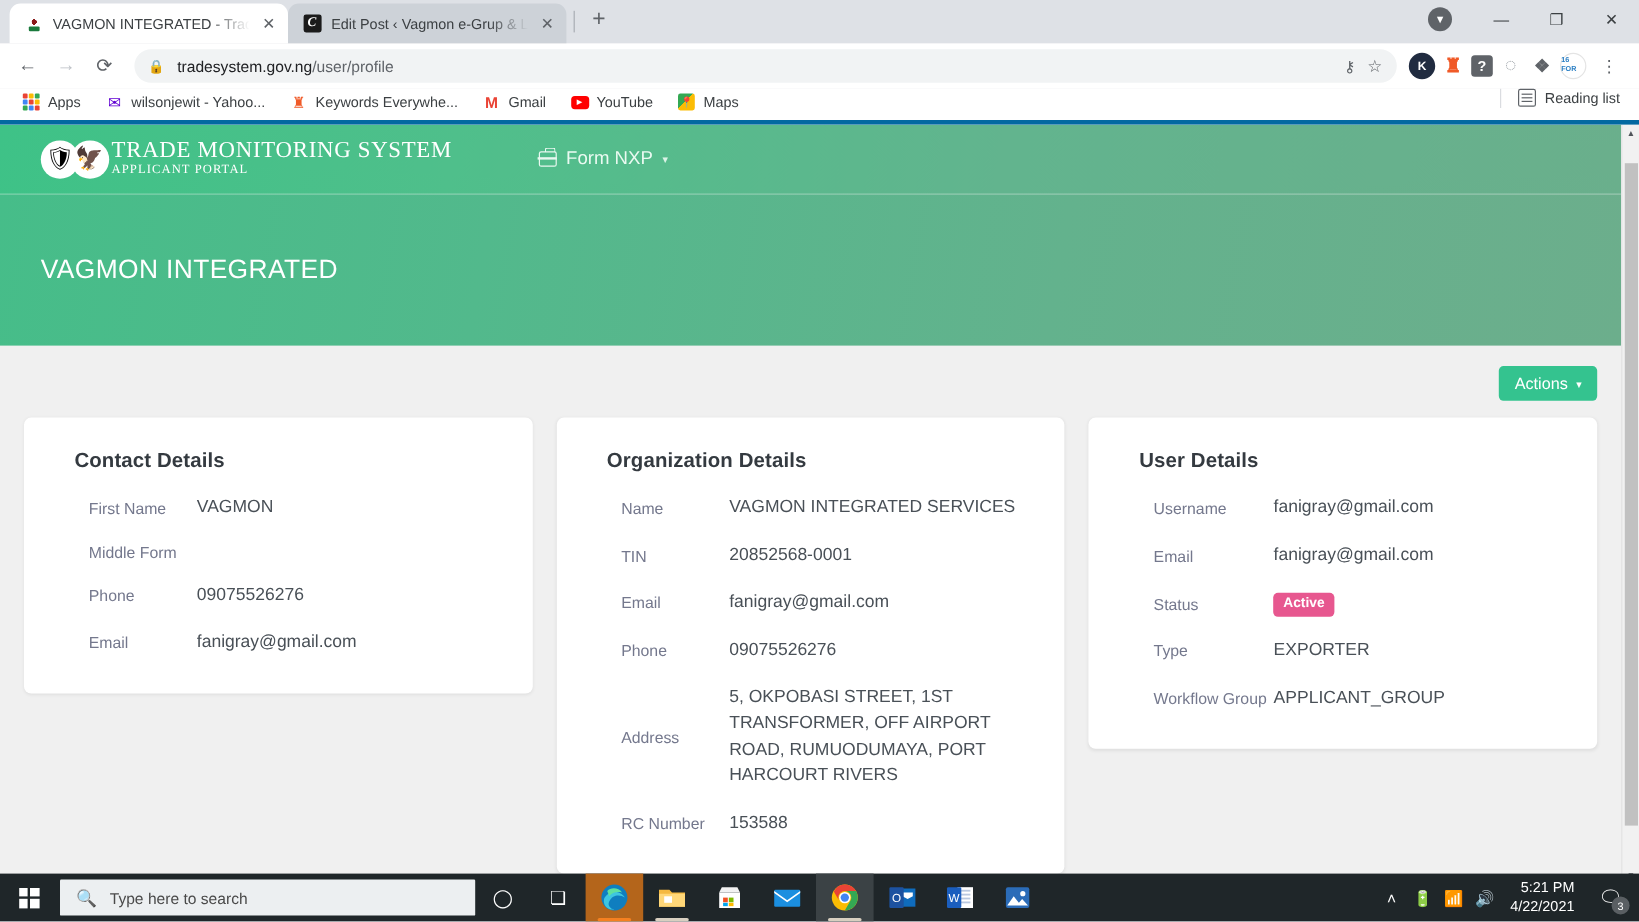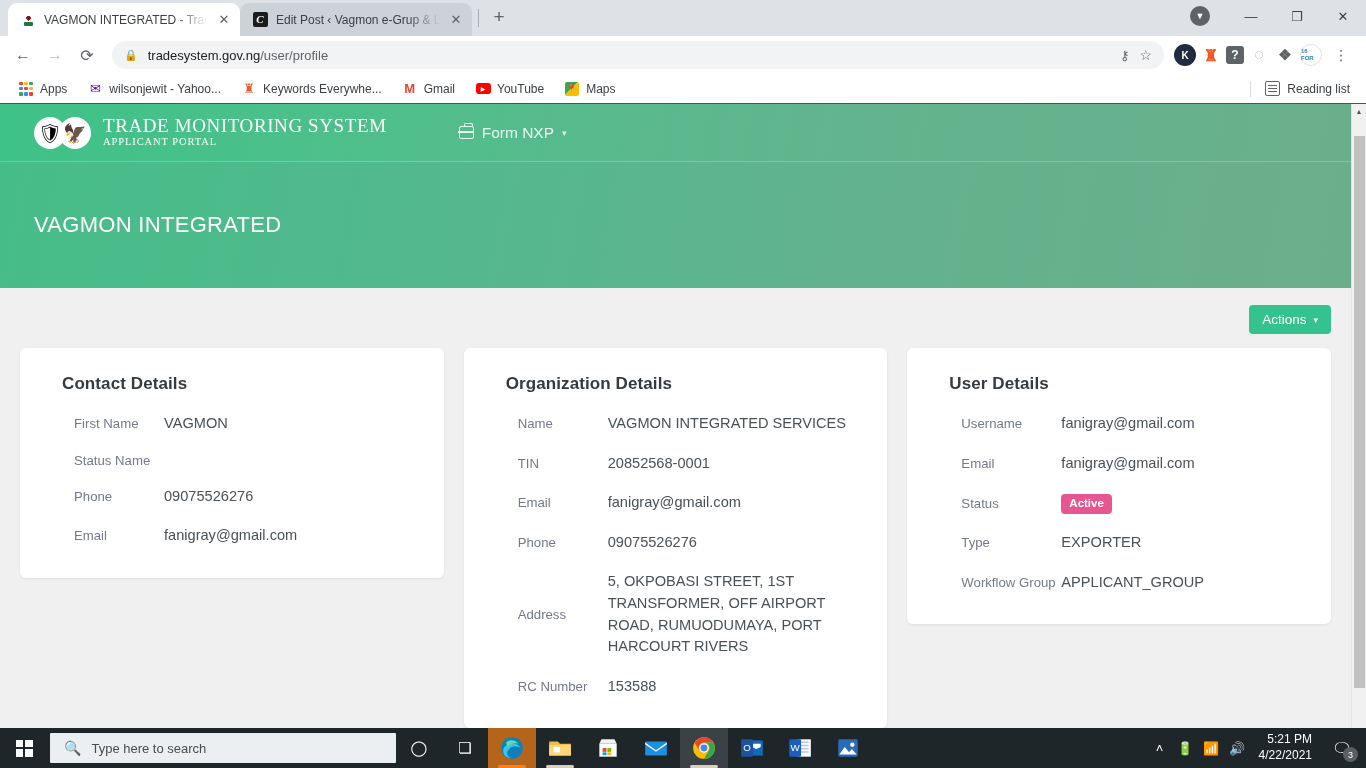--- a/index.html
+++ b/index.html
@@ -117,23 +117,23 @@
   .ext-o { background: transparent; color: #9aa0a6; font-size: 16px; }
   .ext-p { background: transparent; color: #5f6368; font-size: 15px; }
   .ext-16 {
     background: #fff; color: #2b7fc4; font-size: 6px; line-height: 1.1;
     border-radius: 50%; width: 22px; height: 22px; flex-direction: column;
     border: 1px solid #e4e4e4; font-weight: bold;
   }
 
   .bookmarks {
     height: 30px; background: #ffffff;
-    display: flex; align-items: center; padding: 0 10px;
+    display: flex; align-items: flex-start; padding: 0 10px;
     font-size: 12px; color: #3c4043; gap: 4px;
-    border-bottom: 1px solid #0369a1;
+    border-bottom: 4px solid #0369a1;
   }
   .bm { display: flex; align-items: center; gap: 6px; padding: 3px 8px; border-radius: 4px; white-space: nowrap; }
   .bm-ico { width: 16px; height: 16px; flex: 0 0 16px; display: flex; align-items: center; justify-content: center; font-size: 12px; }
   .apps-grid {
     width: 14px; height: 14px;
     display: grid; grid-template-columns: repeat(3,1fr); gap: 1.5px;
   }
   .apps-grid i { display: block; border-radius: 1px; }
   .bm-spacer { flex: 1; }
   .bm-sep { width: 1px; height: 16px; background: #dadce0; margin: 0 10px; }
@@ -162,21 +162,21 @@
   .seal {
     width: 32px; height: 32px; border-radius: 50%;
     background: #fff; position: relative; overflow: hidden;
     flex: 0 0 32px;
   }
   .seal2 { margin-left: -7px; }
   .seal .coa {
     position: absolute; left: 50%; top: 50%; transform: translate(-50%,-50%);
     font-size: 19px; line-height: 1;
   }
-  .brand-txt { margin-left: 12px; color: #ffffff; font-family: "Liberation Serif", serif; }
+  .brand-txt { margin-left: 2px; color: #ffffff; font-family: "Liberation Serif", serif; }
   .brand-1 { font-size: 19px; letter-spacing: .6px; line-height: 1.05; }
   .brand-2 { font-size: 10.5px; letter-spacing: .9px; line-height: 1.2; }
 
   .nav-items { display: flex; align-items: center; margin-left: 68px; }
   .nav-item {
     display: flex; align-items: center; gap: 8px;
     color: #eafaf1; font-size: 15.5px; padding: 6px 4px;
   }
   .brief {
     width: 15px; height: 13px; border: 1.6px solid #e9f8f0; border-radius: 2px;
@@ -460,21 +460,21 @@
         <div class="cards">
 
           <div class="card card1">
             <div class="card-title">Contact Details</div>
             <div class="rows">
               <div class="row">
                 <span class="rlabel">First Name</span>
                 <span class="rvalue">VAGMON</span>
               </div>
               <div class="row">
-                <span class="rlabel">Status Name</span>
+                <span class="rlabel">Middle Form</span>
                 <span class="rvalue"></span>
               </div>
               <div class="row">
                 <span class="rlabel">Phone</span>
                 <span class="rvalue">09075526276</span>
               </div>
               <div class="row">
                 <span class="rlabel">Email</span>
                 <span class="rvalue">fanigray@gmail.com</span>
               </div>

